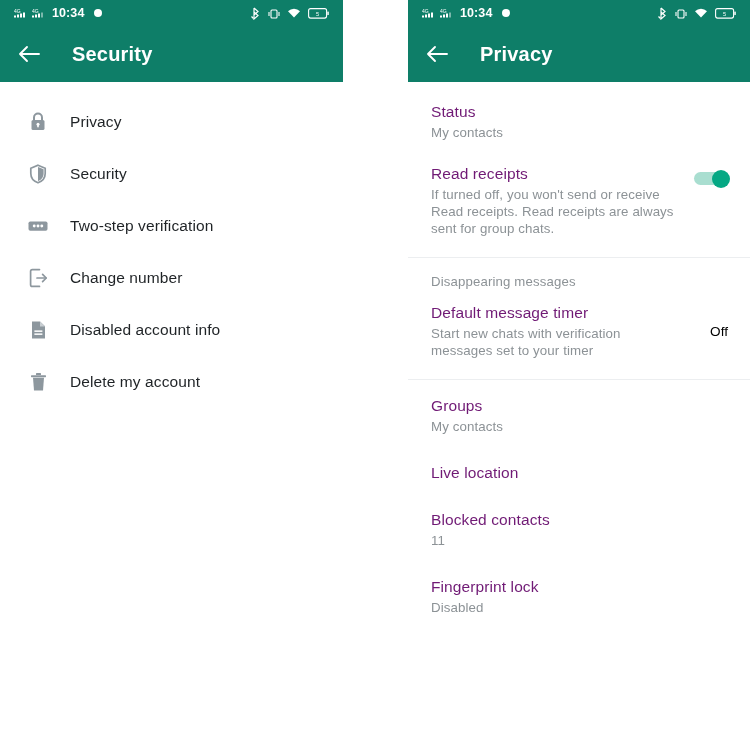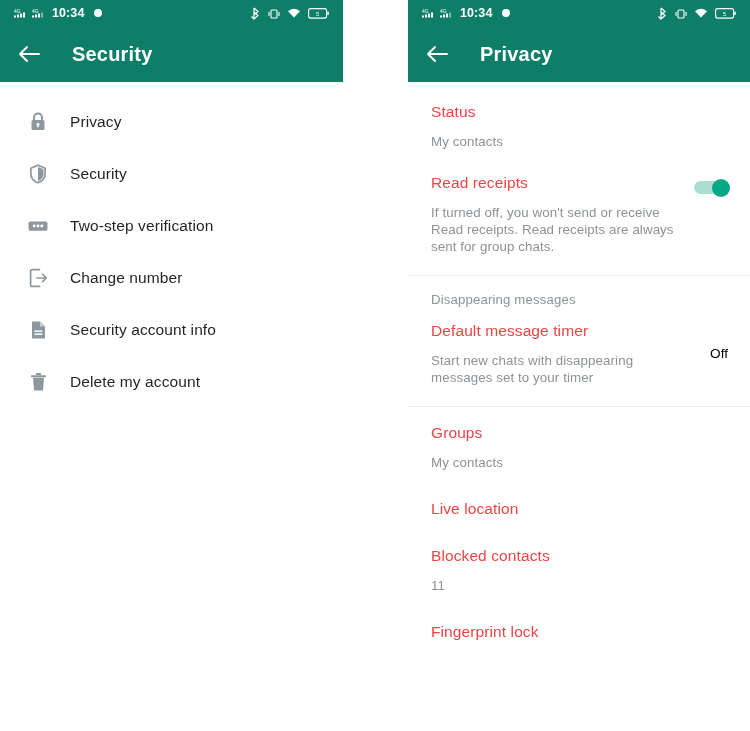--- a/index.html
+++ b/index.html
@@ -116,30 +116,30 @@
   
   .priv-list { padding-top: 8px; }
   .priv-row {
     position: relative;
     padding: 12px 22px 11px 23px;
     box-sizing: border-box;
     cursor: pointer;
   }
   .priv-title {
     font-size: 15.5px;
-    color: #ef4444;
+    color: #701a75;
     letter-spacing: .1px;
     line-height: 19px;
   }
   .priv-sub {
     font-size: 13.3px;
     color: #8c9296;
     letter-spacing: .1px;
     line-height: 17px;
-    margin-top: 12px;
+    margin-top: 3px;
     max-width: 245px;
   }
   .priv-value {
     position: absolute;
     right: 22px;
     top: 50%;
     transform: translateY(-50%);
     font-size: 13.6px;
     color: #000000;
   }
@@ -300,21 +300,21 @@
 
       <div class="acct-row">
         <span class="acct-icon">
           <svg width="17" height="20" viewBox="0 0 17 20">
             <path d="M2 1.4 H10 L15 6.2 V18.6 H2 Z" fill="#8d979e"></path>
             <path d="M10 1.4 V6.4 H15" fill="#c8ced2"></path>
             <rect x="4.4" y="10.4" width="8" height="1.5" fill="#ffffff"></rect>
             <rect x="4.4" y="13.4" width="8" height="1.5" fill="#ffffff"></rect>
           </svg>
         </span>
-        <span class="acct-label">Security account info</span>
+        <span class="acct-label">Disabled account info</span>
       </div>
 
       <div class="acct-row">
         <span class="acct-icon">
           <svg width="17" height="20" viewBox="0 0 17 20">
             <rect x="1" y="3.2" width="15" height="2" rx="0.6" fill="#8d979e"></rect>
             <rect x="6" y="1" width="5" height="2" rx="0.6" fill="#8d979e"></rect>
             <path d="M3 5.8 H14 L13 18.6 H4 Z" fill="#8d979e"></path>
           </svg>
         </span>
@@ -410,21 +410,21 @@
           <div class="toggle-thumb"></div>
         </div>
       </div>
 
       <div class="divider"></div>
 
       <div class="section-head">Disappearing messages</div>
 
       <div class="priv-row">
         <div class="priv-title">Default message timer</div>
-        <div class="priv-sub">Start new chats with disappearing messages set to your timer</div>
+        <div class="priv-sub">Start new chats with verification messages set to your timer</div>
         <div class="priv-value">Off</div>
       </div>
 
       <div class="divider"></div>
 
       <div class="priv-row" style="padding-top:16px">
         <div class="priv-title">Groups</div>
         <div class="priv-sub">My contacts</div>
       </div>
 

